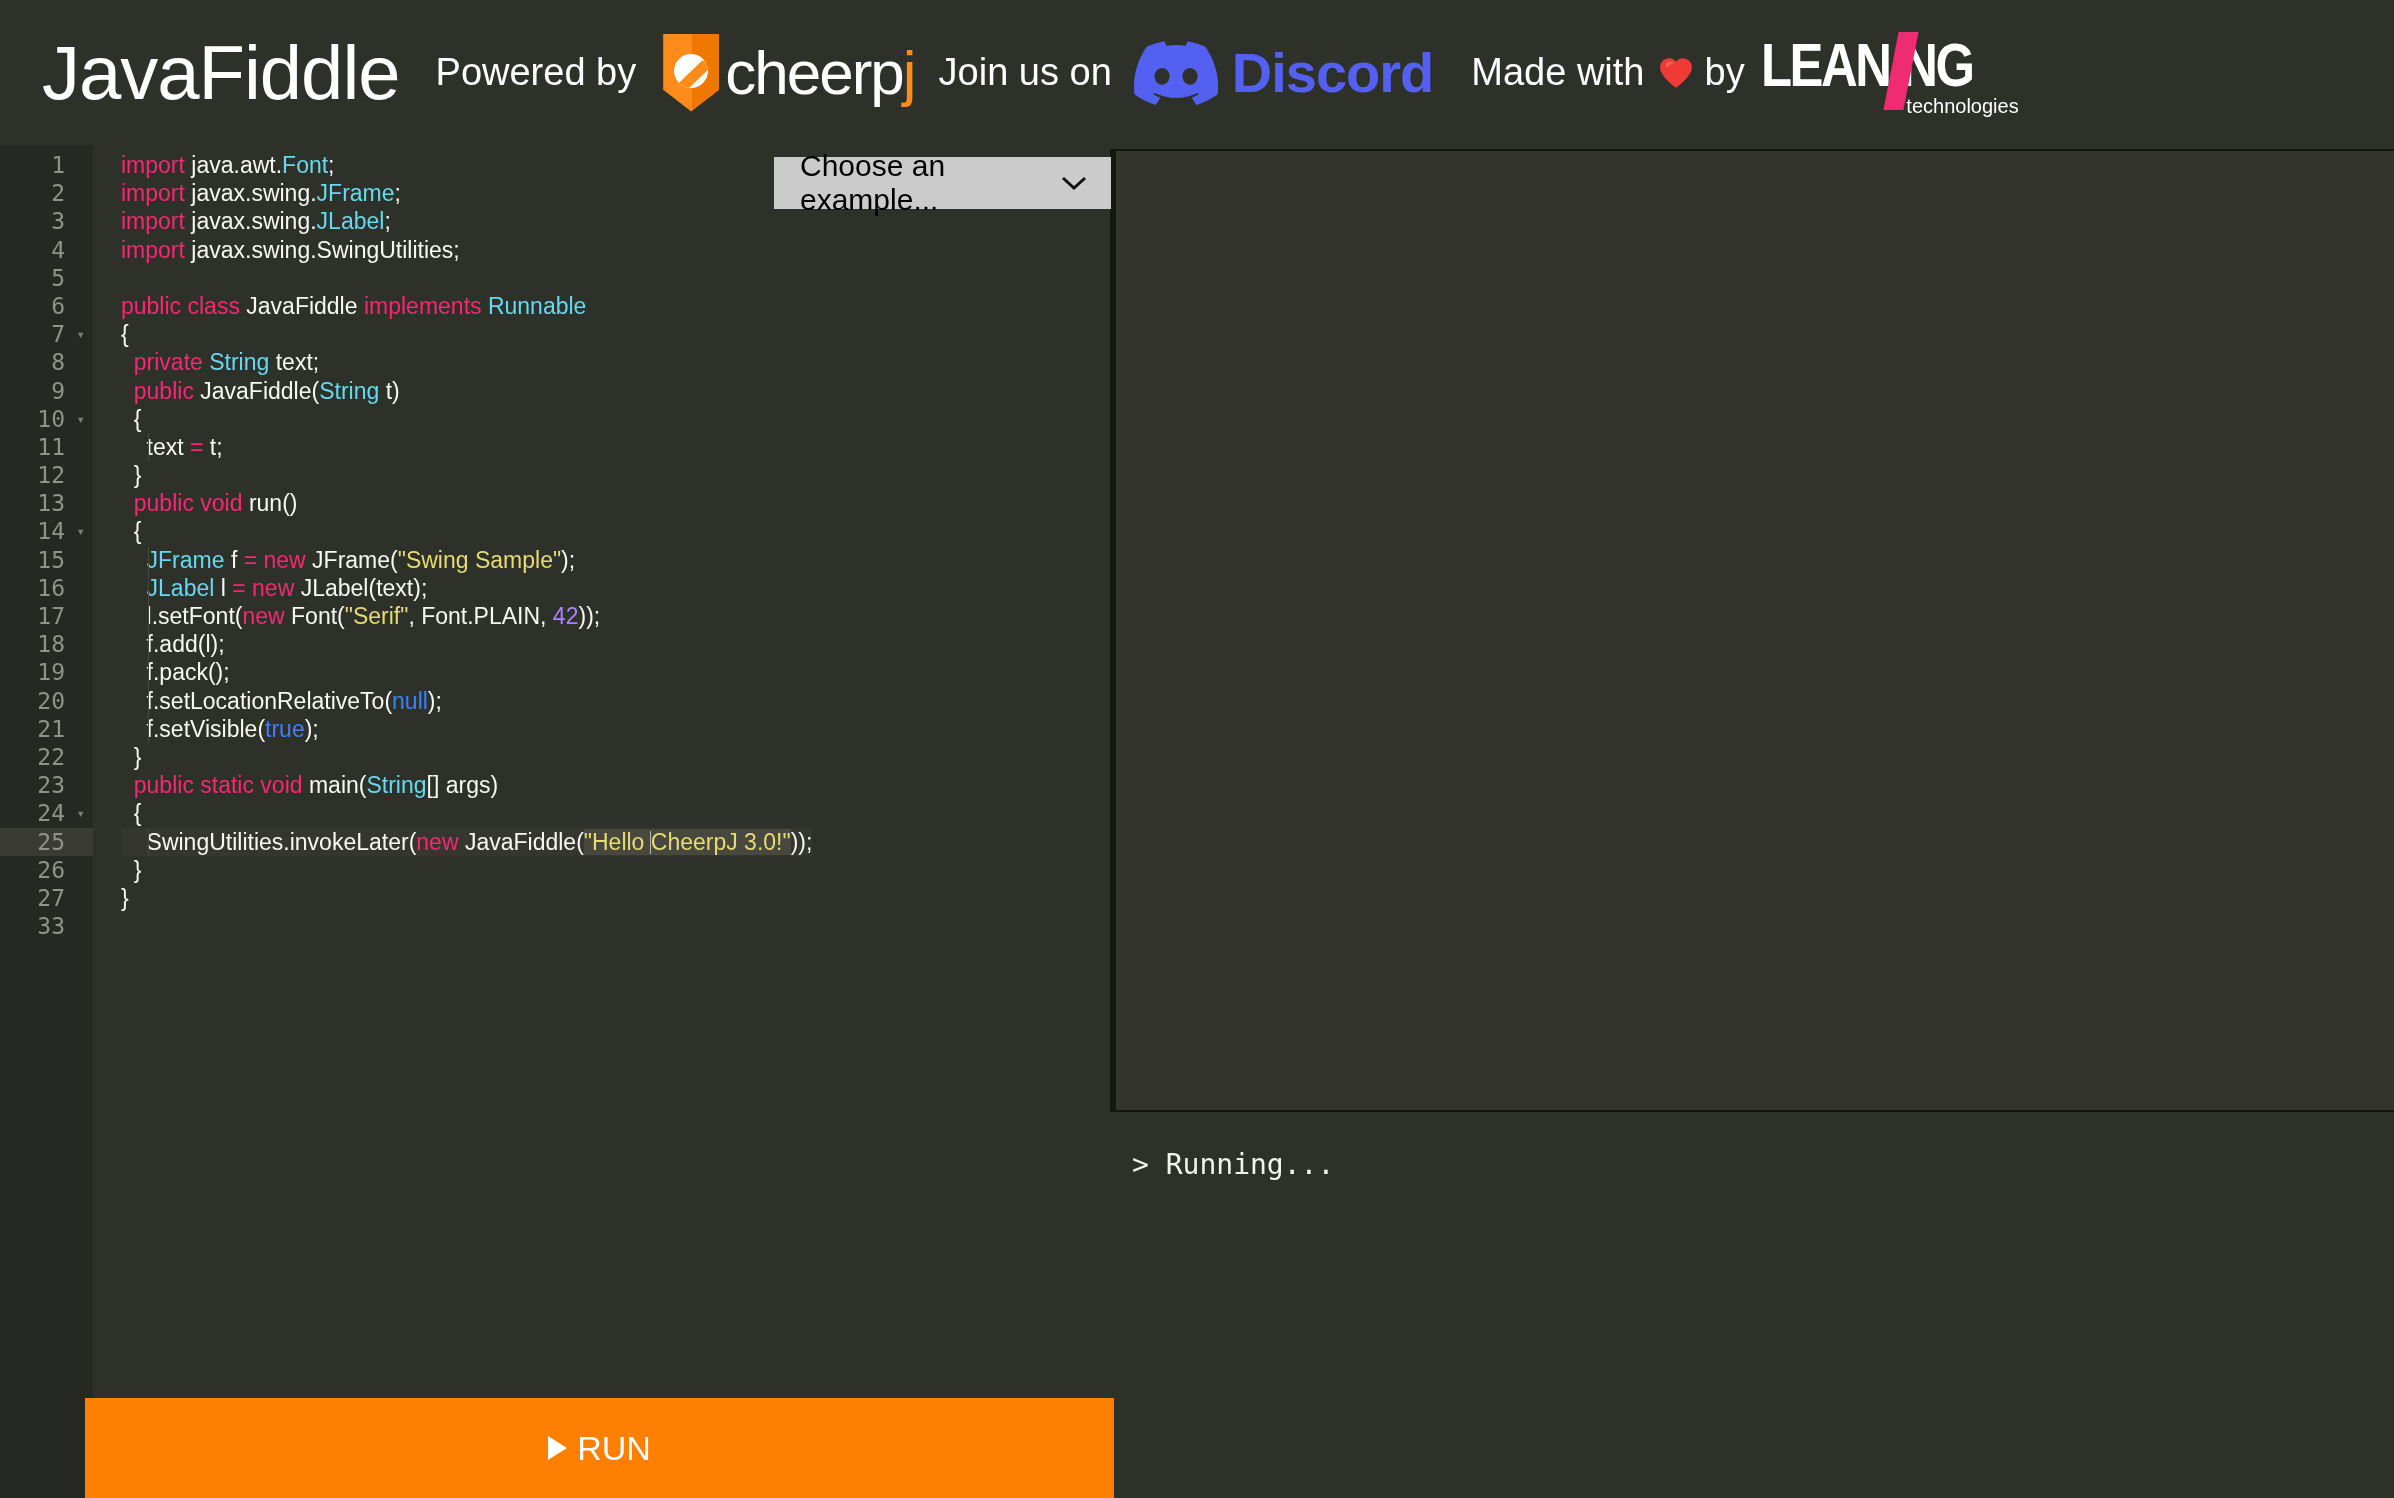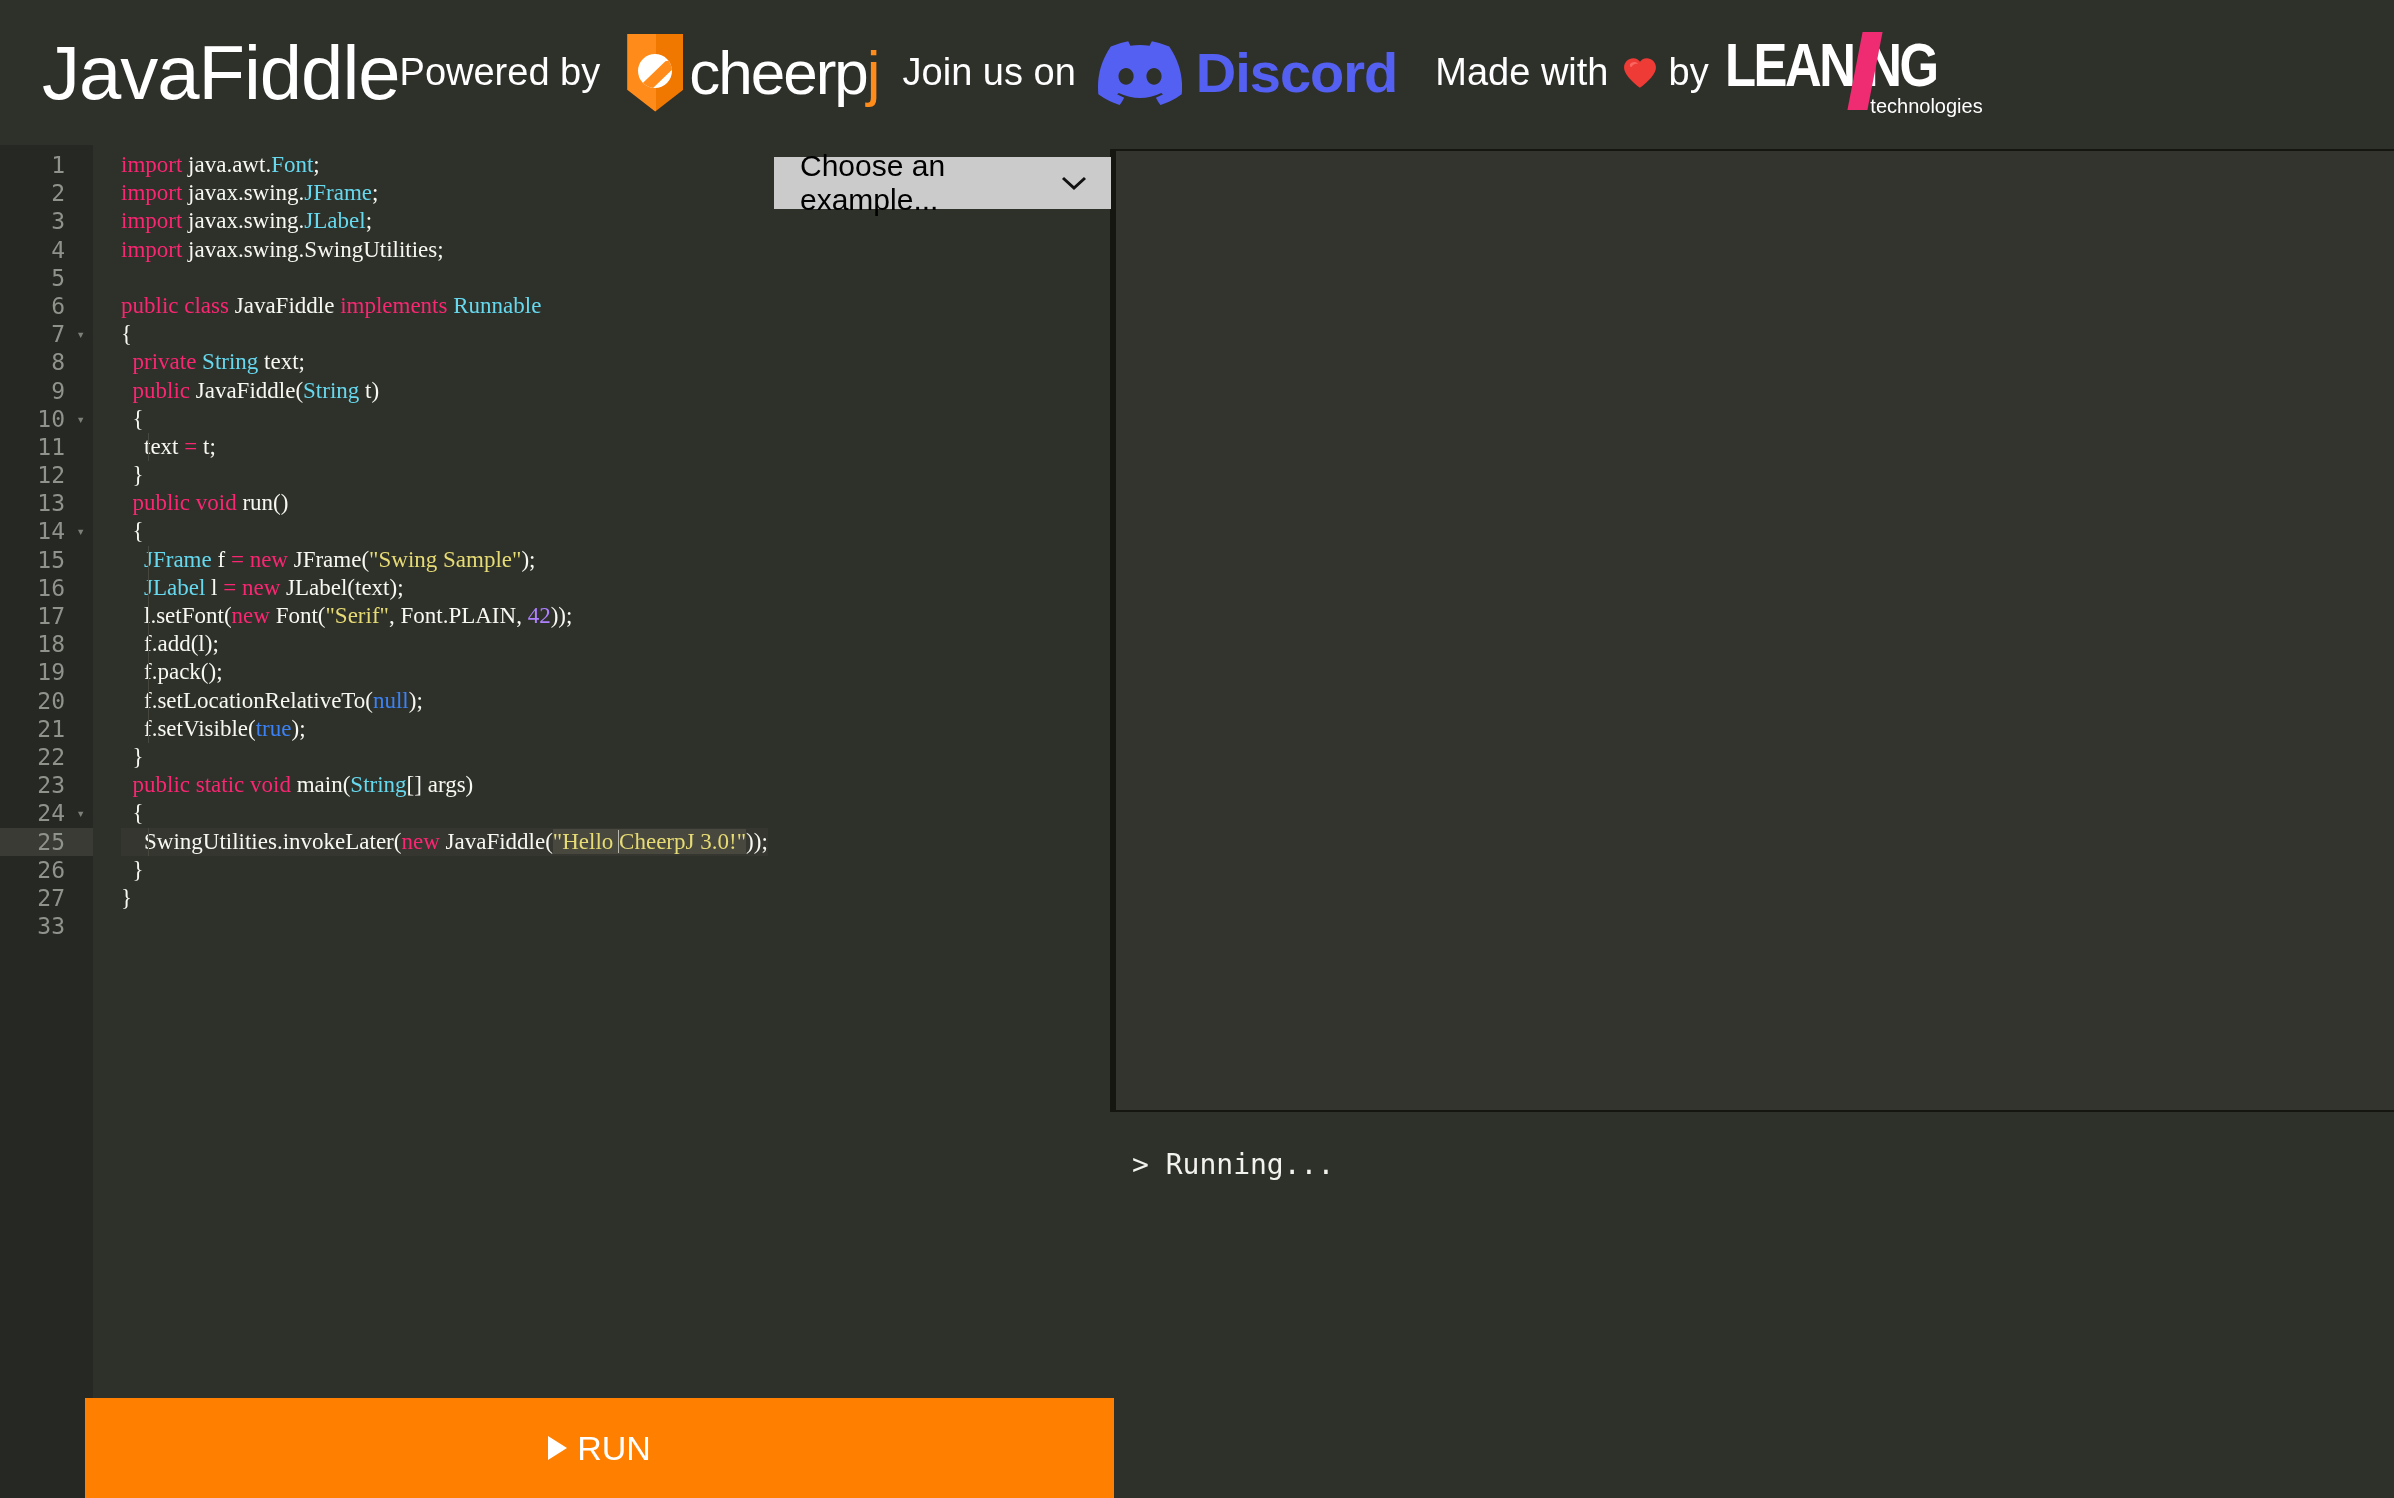--- a/index.html
+++ b/index.html
@@ -25,21 +25,21 @@
     margin-left: 42px;
     line-height: 1;
     white-space: nowrap;
   }
   .hdr-text {
     color: #ffffff;
     font-size: 38px;
     font-weight: 400;
     white-space: nowrap;
   }
-  #powered-by { }
+  #powered-by { margin-left: 36px; }
   #join-us-on  { margin-left: 24px; }
   #made-with   { margin-left: 38px; }
 
   
   #cheerpj-logo { display: flex; align-items: center; margin-left: 27px; }
   #cheerpj-shield-icon {
     width: 56px; height: 78px;
     background: linear-gradient(90deg,#ff8c1a 0%, #ff8c1a 52%, #f07800 52%, #f07800 100%);
     clip-path: polygon(0% 0%, 100% 0%, 100% 72%, 50% 100%, 0% 72%);
     position: relative;
@@ -121,21 +121,21 @@
   }
   #code-area {
     position: absolute; left: 93px; top: 0;
     width: 1021px; height: 1353px;
     background: #2e302a;
     overflow: hidden;
   }
   .code-line {
     position: relative;
     height: 28.2px; line-height: 28.2px;
-    font-family: Liberation Serif, serif;
+    font-family: Liberation Sans, sans-serif;
     font-size: 23px;
     white-space: pre;
     color: #f8f8f2;
   }
   #line-numbers {
     position: absolute; left: 0; top: 6px;
     width: 93px;
   }
   .ln {
     height: 28.2px; line-height: 28.2px;

